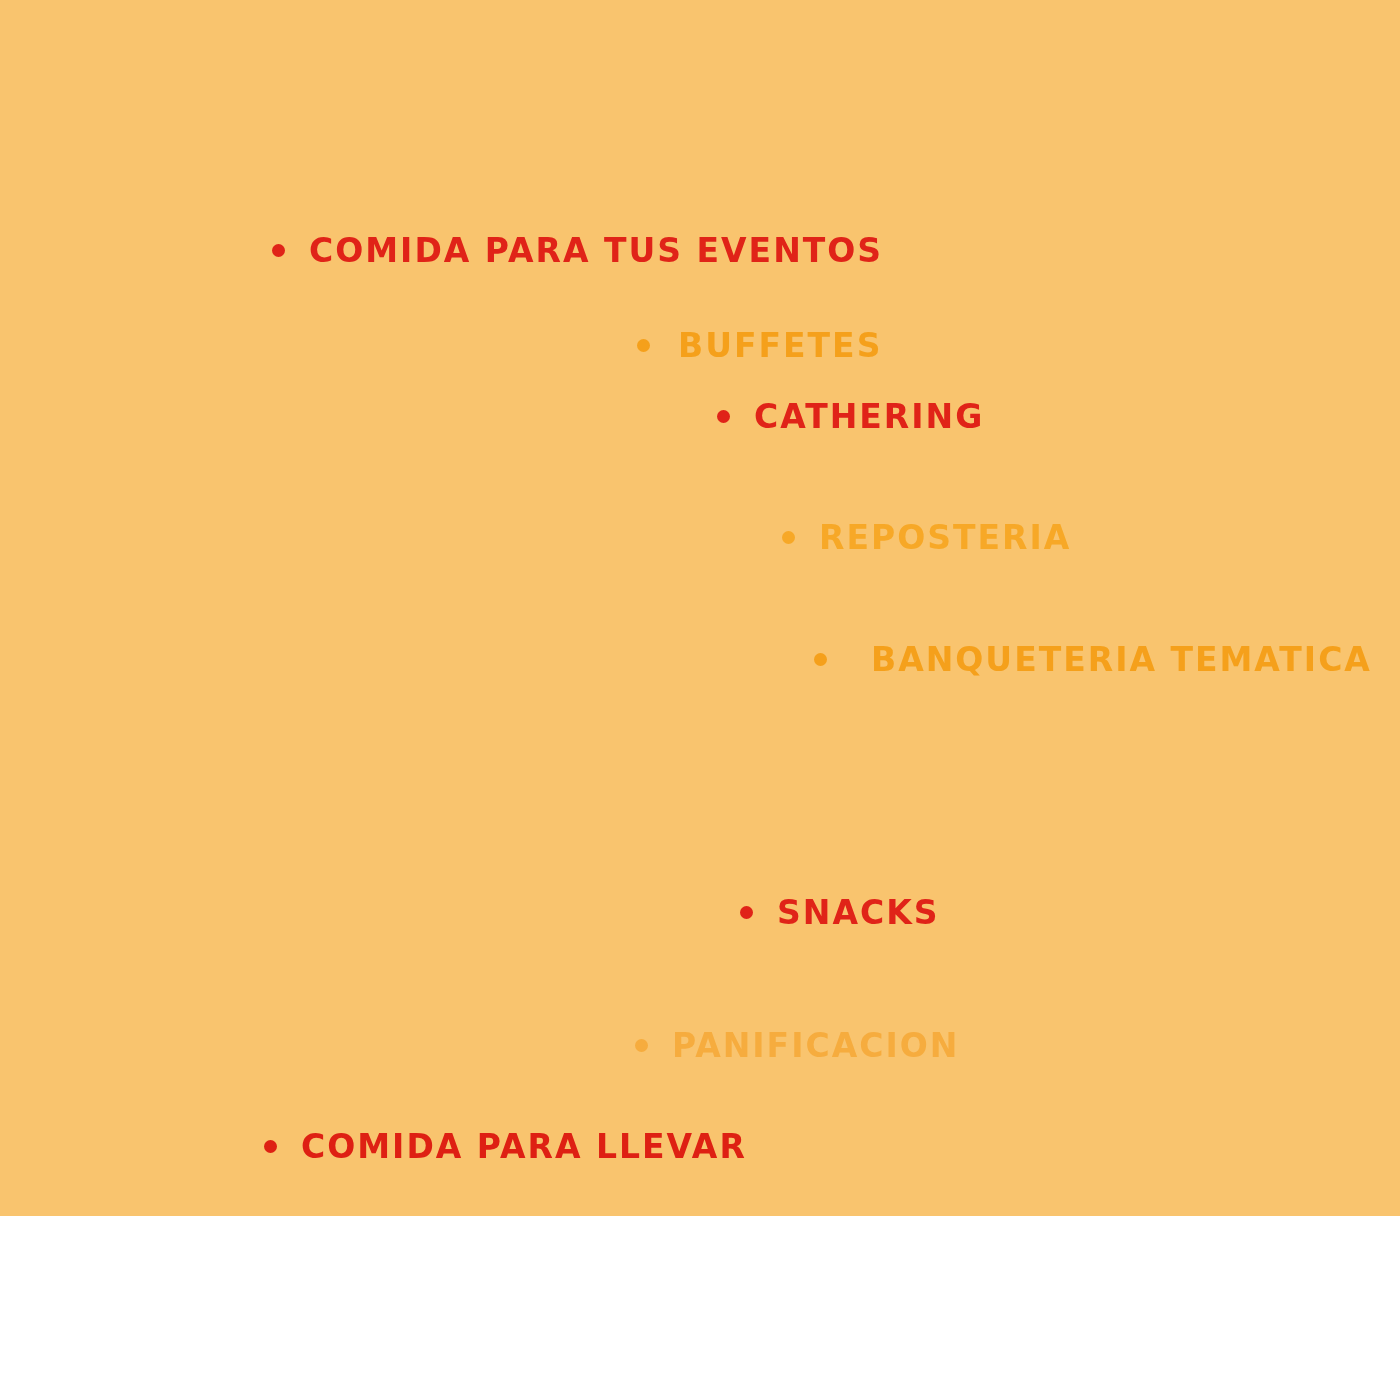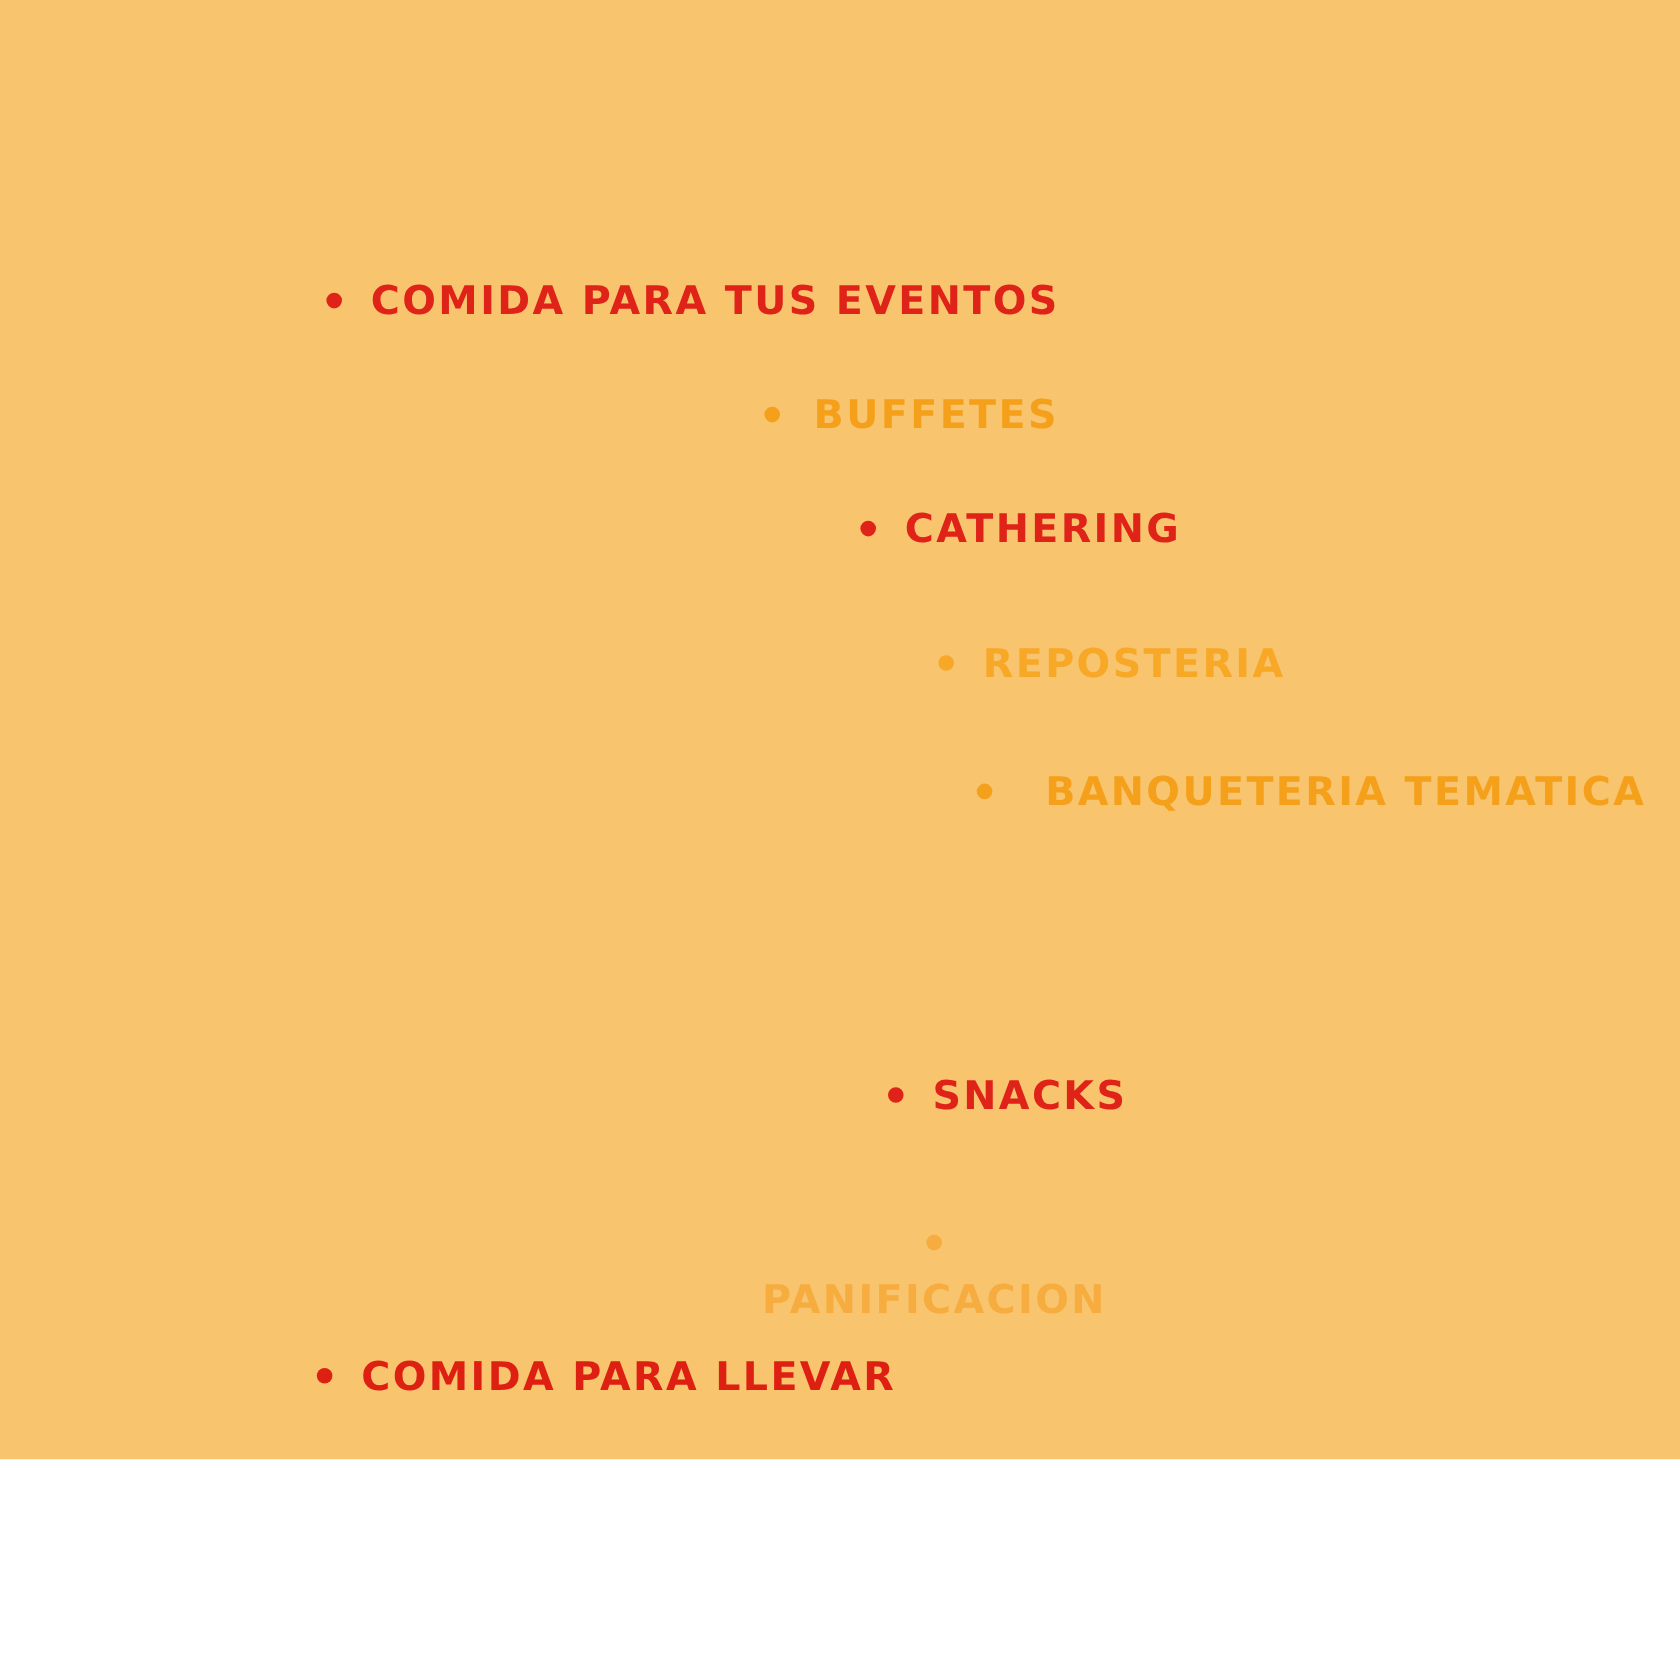--- a/index.html
+++ b/index.html
@@ -31,22 +31,22 @@
   .label {
     font-size: 33px;
     font-weight: 800;
     letter-spacing: 2px;
     line-height: 1;
     text-transform: uppercase;
   }
   
   .item-1 { left: 272px;  top: 234px;  }
   .item-2 { left: 637px;  top: 329px; gap: 28px;  }
-  .item-3 { left: 717px;  top: 424px;  }
-  .item-4 { left: 782px;  top: 536px;  }
+  .item-3 { left: 717px;  top: 400px;  }
+  .item-4 { left: 782px;  top: 521px;  }
   .item-5 { left: 814px;  top: 643px;  }
   .item-6 { left: 760px;  top: 773px;  }
   .item-7 { left: 740px;  top: 896px;  }
   .item-8 { left: 635px;  top: 1029px; }
   .item-9 { left: 264px;  top: 1130px; justify-content: flex-end; }
 </style>
 </head>
 <body>
 
 <div id="canvas" style="background-color: rgb(249, 196, 110);">
@@ -75,21 +75,21 @@
     <span class="bullet"></span>
     <span class="label">BANQUETERIA TEMATICA</span>
   </div>
 
 
   <div class="item item-7" style="color: rgb(224, 35, 24);">
     <span class="bullet"></span>
     <span class="label">SNACKS</span>
   </div>
 
-  <div class="item item-8" style="color: rgb(246, 172, 62); flex-direction: column;">
+  <div class="item item-8" style="color: rgb(246, 172, 62);">
     <span class="bullet"></span>
     <span class="label">PANIFICACION</span>
   </div>
 
   <div class="item item-9" style="color: rgb(222, 32, 19);">
     <span class="bullet"></span>
     <span class="label">COMIDA PARA LLEVAR</span>
   </div>
 
 </div>

